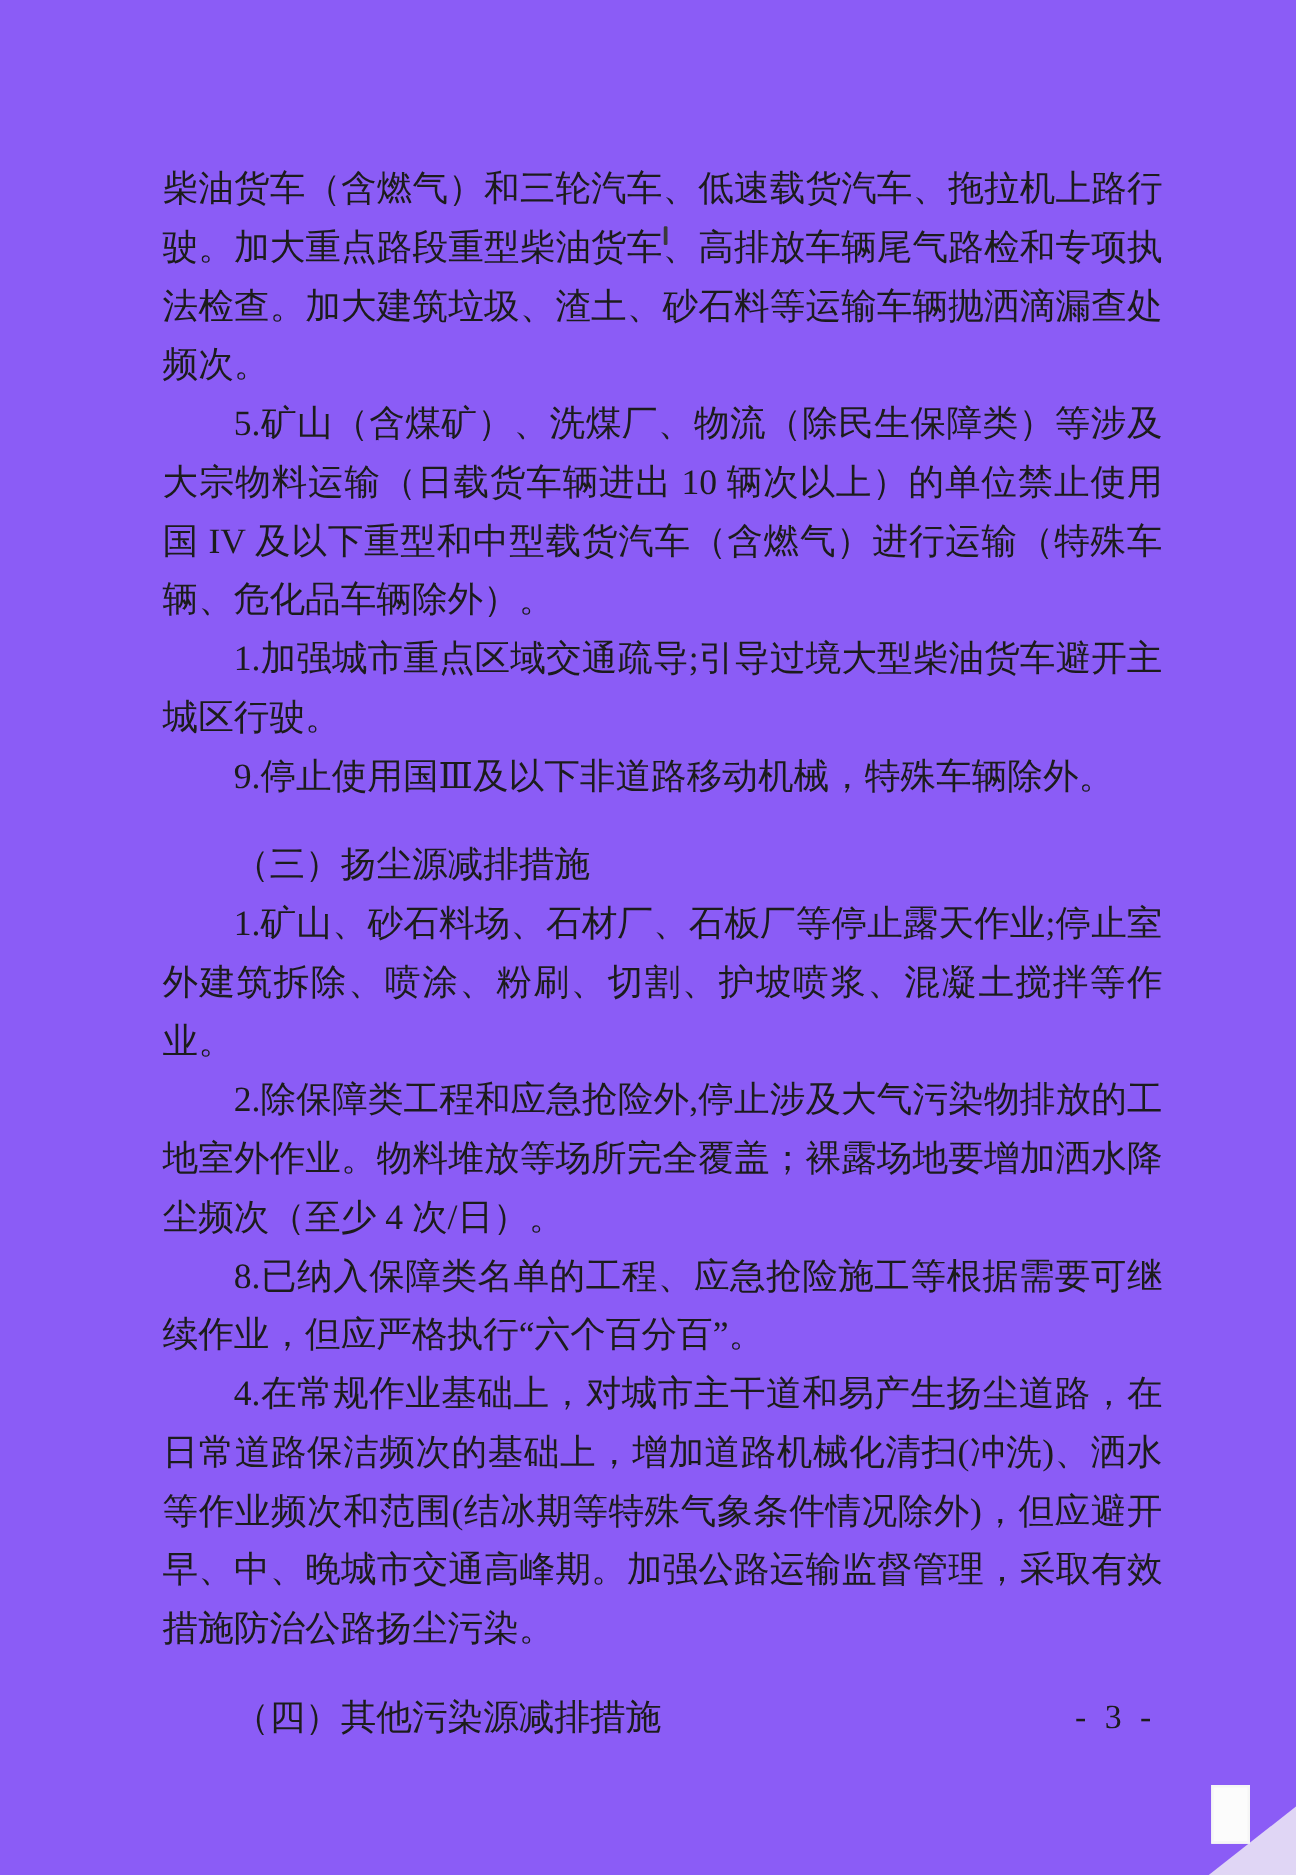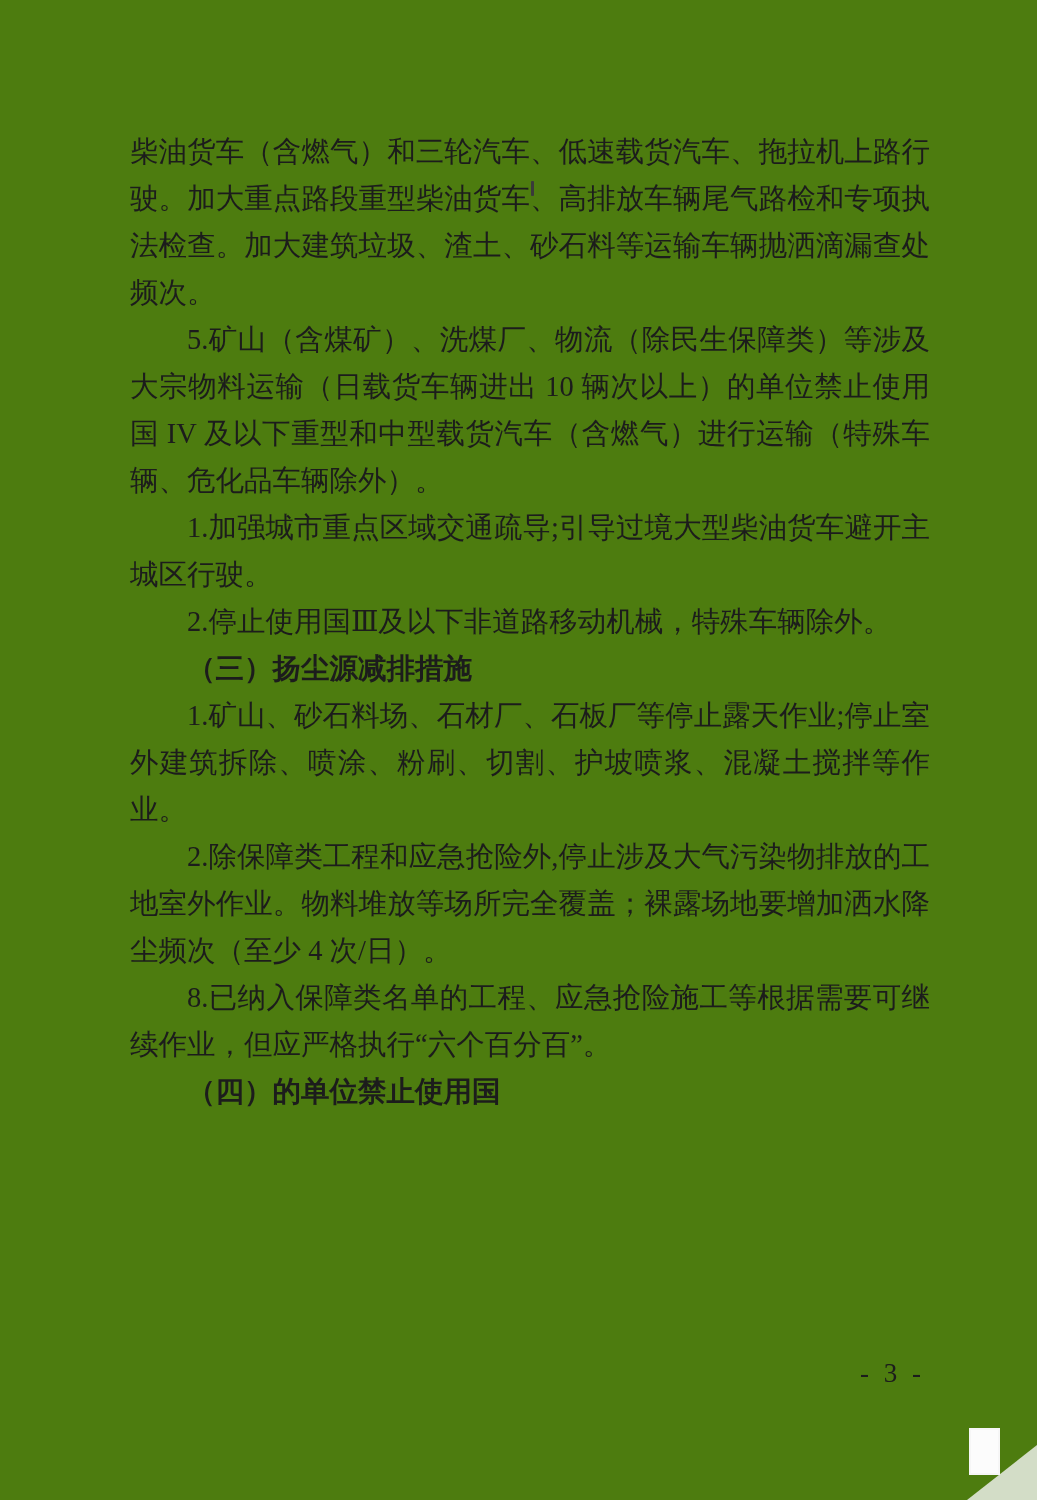--- a/index.html
+++ b/index.html
@@ -5,21 +5,21 @@
   html, body {
     margin: 0;
     padding: 0;
     background: #e8e8e8;
   }
   .page {
     position: relative;
     width: 1037px;
     height: 1500px;
     margin: 0 auto;
-    background: #4d7c0f;
+    background: #8b5cf6;
     overflow: hidden;
     font-family: "Liberation Serif", "DejaVu Serif", serif;
   }
   .content {
     position: absolute;
     left: 130px;
     top: 128px;
     width: 800px;
     color: #1c1c1c;
     font-size: 28.5px;
@@ -29,21 +29,22 @@
   }
   .content p {
     margin: 0;
     padding: 0;
     text-indent: 2em;
   }
   .content p.no-indent {
     text-indent: 0;
   }
   .content p.heading {
-    font-weight: 700;
+    font-weight: 400;
+    margin-top: 24px;
   }
   .footer-page-number {
     position: absolute;
     top: 1358px;
     right: 112px;
     color: #1c1c1c;
     font-size: 27px;
     letter-spacing: 4px;
     font-family: "Liberation Serif", "DejaVu Serif", serif;
   }
@@ -79,26 +80,27 @@
 </style>
 </head>
 <body>
 
 <div class="page">
 
   <div class="content">
     <p class="no-indent">柴油货车（含燃气）和三轮汽车、低速载货汽车、拖拉机上路行驶。加大重点路段重型柴油货车、高排放车辆尾气路检和专项执法检查。加大建筑垃圾、渣土、砂石料等运输车辆抛洒滴漏查处频次。</p>
     <p>5.矿山（含煤矿）、洗煤厂、物流（除民生保障类）等涉及大宗物料运输（日载货车辆进出 10 辆次以上）的单位禁止使用国 IV 及以下重型和中型载货汽车（含燃气）进行运输（特殊车辆、危化品车辆除外）。</p>
     <p>1.加强城市重点区域交通疏导;引导过境大型柴油货车避开主城区行驶。</p>
-    <p>2.停止使用国Ⅲ及以下非道路移动机械，特殊车辆除外。</p>
+    <p>9.停止使用国Ⅲ及以下非道路移动机械，特殊车辆除外。</p>
     <p class="heading">（三）扬尘源减排措施</p>
     <p>1.矿山、砂石料场、石材厂、石板厂等停止露天作业;停止室外建筑拆除、喷涂、粉刷、切割、护坡喷浆、混凝土搅拌等作业。</p>
     <p>2.除保障类工程和应急抢险外,停止涉及大气污染物排放的工地室外作业。物料堆放等场所完全覆盖；裸露场地要增加洒水降尘频次（至少 4 次/日）。</p>
     <p>8.已纳入保障类名单的工程、应急抢险施工等根据需要可继续作业，但应严格执行“六个百分百”。</p>
-    <p class="heading">（四）的单位禁止使用国</p>
+    <p>4.在常规作业基础上，对城市主干道和易产生扬尘道路，在日常道路保洁频次的基础上，增加道路机械化清扫(冲洗)、洒水等作业频次和范围(结冰期等特殊气象条件情况除外)，但应避开早、中、晚城市交通高峰期。加强公路运输监督管理，采取有效措施防治公路扬尘污染。</p>
+    <p class="heading">（四）其他污染源减排措施</p>
   </div>
 
   <div class="footer-page-number">- 3 -</div>
 
   <div class="artifact-tick"></div>
   <div class="artifact-stamp"></div>
   <div class="artifact-corner-shade"></div>
 
 </div>
 

